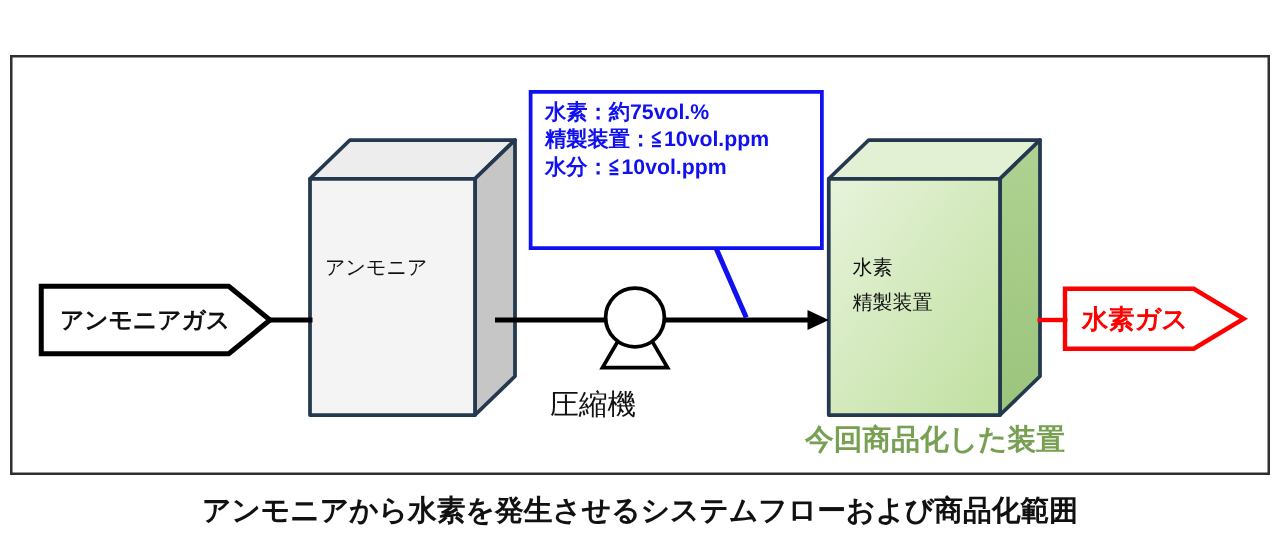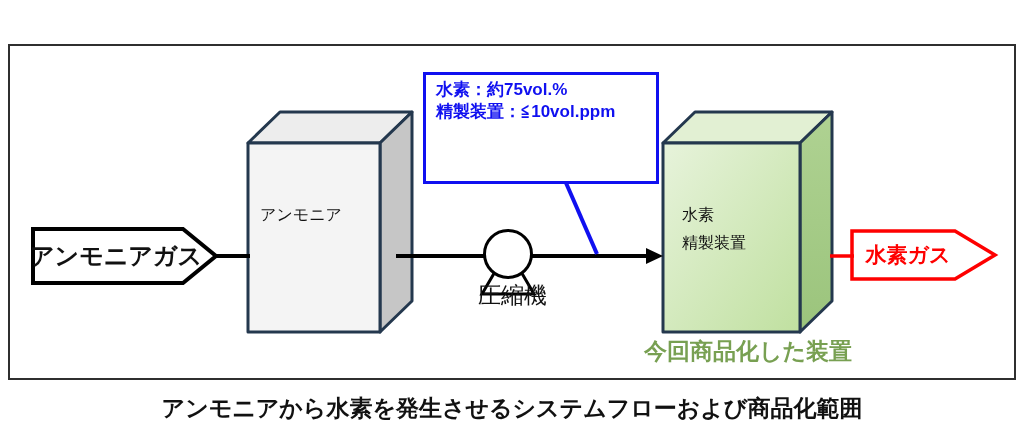--- a/index.html
+++ b/index.html
@@ -25,32 +25,32 @@
   }
   .frame{
     position:absolute;left:8px;top:44px;width:1008px;height:336px;
     border:2px solid #2F2F2F;background:#ffffff;box-sizing:border-box;
   }
   .overlay{position:absolute;left:0;top:0;width:1024px;height:433px;}
   .abs{position:absolute;}
   .input-label{
     left:33px;top:229px;width:166px;height:54px;
     display:flex;align-items:center;justify-content:center;
-    font-size:24px;font-weight:bold;color:var(--text-black);white-space:nowrap;
+    font-size:19px;font-weight:bold;color:var(--text-black);white-space:nowrap;
   }
   .unit-label{
     font-size:16px;font-weight:normal;color:var(--text-black);
     line-height:28px;white-space:nowrap;
   }
   .compressor-label{
-    left:440px;top:280px;width:145px;text-align:center;
+    left:440px;top:308px;width:145px;text-align:left;
     font-size:23px;font-weight:400;color:var(--text-black);white-space:nowrap;
   }
   .callout{
-    left:423px;top:72px;width:236px;height:112px;box-sizing:border-box;
+    left:423px;top:72px;width:236px;height:128px;box-sizing:border-box;
     border:3px solid var(--callout-blue);background:#ffffff;
     padding:4px 4px 0 10px;
   }
   .callout-line{
     font-size:17px;font-weight:600;color:var(--callout-blue);
     line-height:22px;white-space:nowrap;
   }
   .output-label{
     left:852px;top:231px;width:112px;height:48px;
     display:flex;align-items:center;justify-content:center;
@@ -111,20 +111,21 @@
 
   <div class="abs unit-label" style="left:260px;top:201px">
     <div>アンモニア</div>
   </div>
 
   <div class="abs compressor-label">圧縮機</div>
 
   <div class="abs callout">
     <div class="callout-line">水素：約75vol.%</div>
     <div class="callout-line">精製装置：≦10vol.ppm</div>
+    <div class="callout-line">水分：≦10vol.ppm</div>
   </div>
 
   <div class="abs unit-label" style="left:682px;top:201px">
     <div>水素</div>
     <div>精製装置</div>
   </div>
 
   <div class="abs output-label">水素ガス</div>
 
   <div class="abs note">今回商品化した装置</div>

